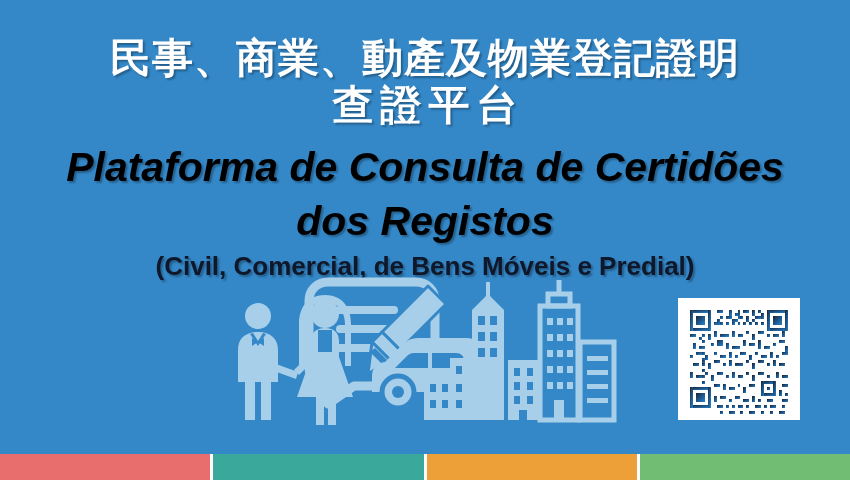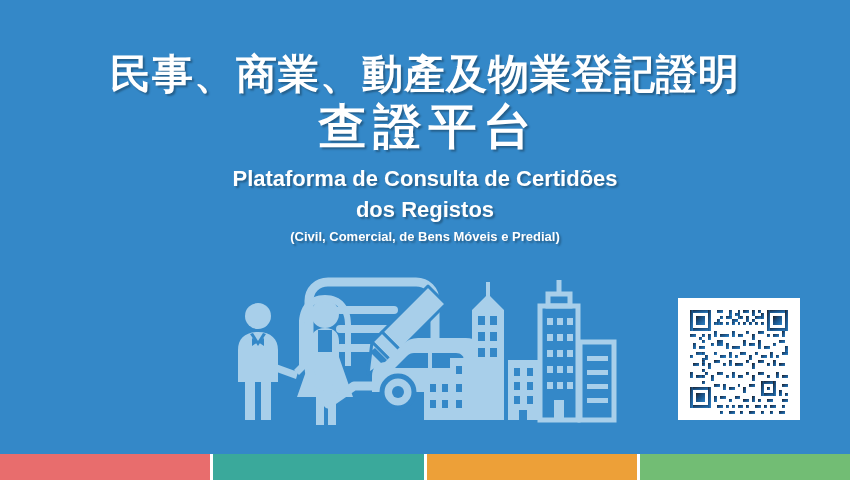--- a/index.html
+++ b/index.html
@@ -17,65 +17,66 @@
     position: relative;
     width: 850px;
     height: 480px;
     background: #3488c8;
     overflow: hidden;
   }
 
   
   .title-block {
     position: absolute;
-    top: 16px;
+    top: 0;
     left: 0;
     width: 850px;
     text-align: center;
     padding-top: 36px;
   }
   .zh-line1 {
     font-family: "DejaVu Sans", "Liberation Sans", sans-serif;
     font-size: 41px;
     font-weight: bold;
     color: #ffffff;
     letter-spacing: 1px;
     line-height: 1.08;
     text-shadow: 2px 2px 2px rgba(0,0,0,0.30);
     white-space: nowrap;
   }
   .zh-line2 {
     font-family: "DejaVu Sans", "Liberation Sans", sans-serif;
-    font-size: 48px;
+    font-size: 41px;
     font-weight: bold;
     color: #ffffff;
     letter-spacing: 7px;
     line-height: 1.25;
     text-shadow: 2px 2px 2px rgba(0,0,0,0.30);
     white-space: nowrap;
     padding-left: 7px;
   }
   .pt-line {
     font-family: "Liberation Sans", sans-serif;
-    font-size: 22px;
+    font-size: 41px;
     font-weight: bold;
-    color: #ffffff;
+    color: #000000;
     line-height: 1.22;
     margin-top: 10px;
     text-shadow: 2px 2px 2px rgba(0,0,0,0.30);
     white-space: nowrap;
+    font-style: italic;
   }
   .pt-line.second {
     margin-top: 4px;
   }
   .pt-sub {
     font-family: "Liberation Sans", sans-serif;
-    font-size: 13px;
+    font-size: 26px;
     font-weight: bold;
-    color: #ffffff;
+    color: #0f172a;
     margin-top: 5px;
     text-shadow: 2px 2px 2px rgba(0,0,0,0.30);
     white-space: nowrap;
   }
 
   
   #illustration {
     position: absolute;
     left: 228px;
     top: 268px;

